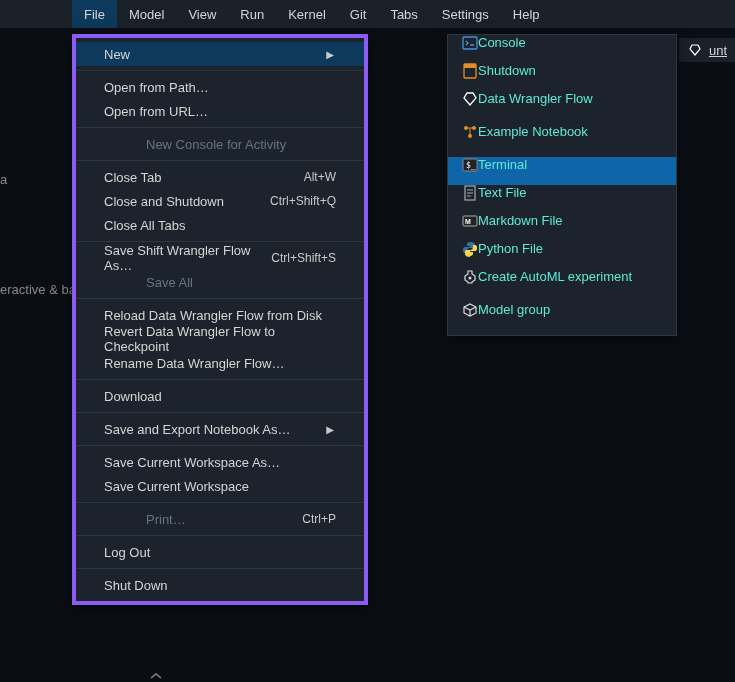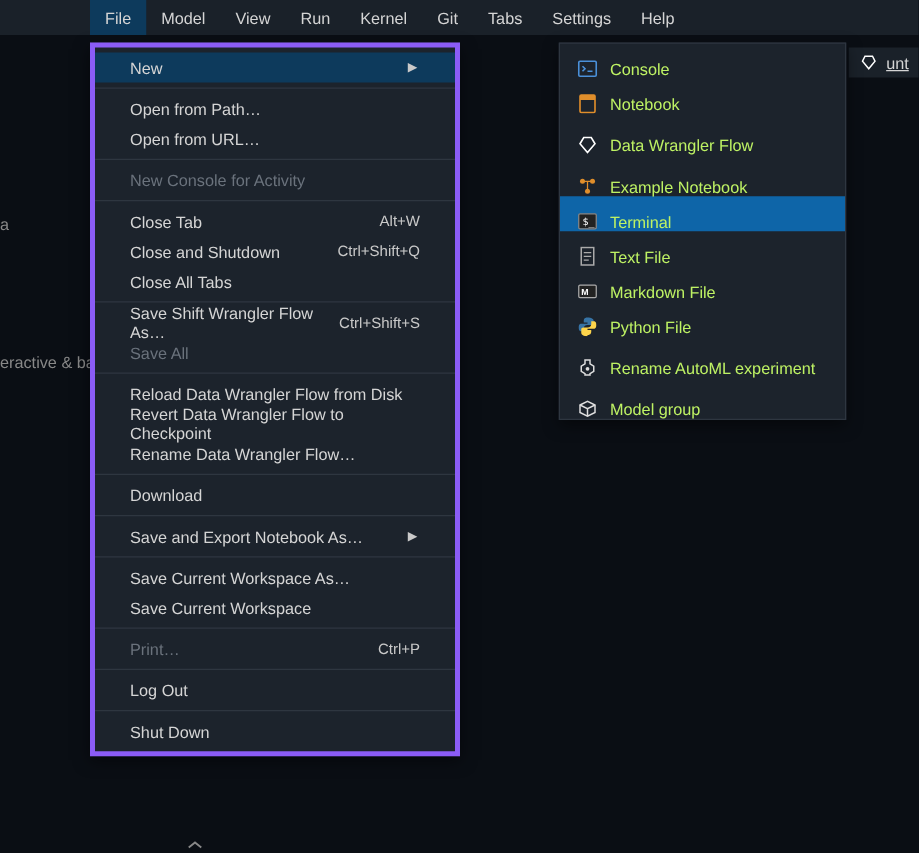--- a/index.html
+++ b/index.html
@@ -62,39 +62,38 @@
   .menu-item {
     display: flex;
     align-items: center;
     justify-content: space-between;
     height: 24px;
     padding: 0 28px 0 28px;
     color: #d5d5d5;
     cursor: pointer;
   }
   .menu-item.highlight { background: #0d3a5c; }
-  .menu-item.disabled { color: #6a727c; cursor: default; }
+  .menu-item.disabled { color: #6a727c; cursor: default; margin-left: 42px; }
   .menu-shortcut { color: #c9c9c9; font-size: 12px; }
   .menu-caret { color: #c9c9c9; font-size: 10px; padding-right: 2px;}
   .submenu {
     position: absolute;
     top: 34px;
     left: 447px;
     width: 230px;
     background: #1c232c;
     border: 1px solid #2e3640;
     box-shadow: 0 4px 12px rgba(0,0,0,0.5);
   }
   .sub-item {
     display: flex;
-    align-items: flex-end;
-    gap: 10px;
+    align-items: flex-start;
     height: 28px;
     padding: 0 14px;
-    color: #bef264;
+    color: #5eead4;
     cursor: pointer;
   }
   .sub-item.tall { height: 33px; }
   .sub-item.highlight { background: #0e65a8; }
   .icon-box {
     width: 16px; height: 16px;
     display: flex; align-items: center; justify-content: center;
     flex-shrink: 0;
   }
   svg { display: block; }
@@ -250,21 +249,21 @@
       </span>
       <span>Console</span>
     </div>
     <div class="sub-item">
       <span class="icon-box">
         <svg width="16" height="16" viewBox="0 0 16 16">
           <rect x="2" y="1" width="12" height="14" rx="1" fill="none" stroke="#e08e2b" stroke-width="1.3"></rect>
           <rect x="2" y="1" width="12" height="4" fill="#e08e2b"></rect>
         </svg>
       </span>
-      <span>Notebook</span>
+      <span>Shutdown</span>
     </div>
     <div class="sub-item tall">
       <span class="icon-box">
         <svg width="16" height="16" viewBox="0 0 16 16">
           <path d="M5 2h6l3 5-6 7-6-7z" fill="none" stroke="#fff" stroke-width="1.3"></path>
         </svg>
       </span>
       <span>Data Wrangler Flow</span>
     </div>
     <div class="sub-item tall">
@@ -314,21 +313,21 @@
       </span>
       <span>Python File</span>
     </div>
     <div class="sub-item tall">
       <span class="icon-box">
         <svg width="16" height="16" viewBox="0 0 16 16">
           <path d="M6 2h4v3l3 2v4l-3 2v1H6v-1l-3-2V7l3-2z" fill="none" stroke="#ddd" stroke-width="1.2"></path>
           <circle cx="8" cy="9" r="1.5" fill="#ddd"></circle>
         </svg>
       </span>
-      <span>Rename AutoML experiment</span>
+      <span>Create AutoML experiment</span>
     </div>
     <div class="sub-item tall">
       <span class="icon-box">
         <svg width="16" height="16" viewBox="0 0 16 16">
           <path d="M2 5l6-3 6 3v6l-6 3-6-3z" fill="none" stroke="#ddd" stroke-width="1.2"></path>
           <path d="M2 5l6 3 6-3M8 8v6" stroke="#ddd" stroke-width="1.2" fill="none"></path>
         </svg>
       </span>
       <span>Model group</span>
     </div>

